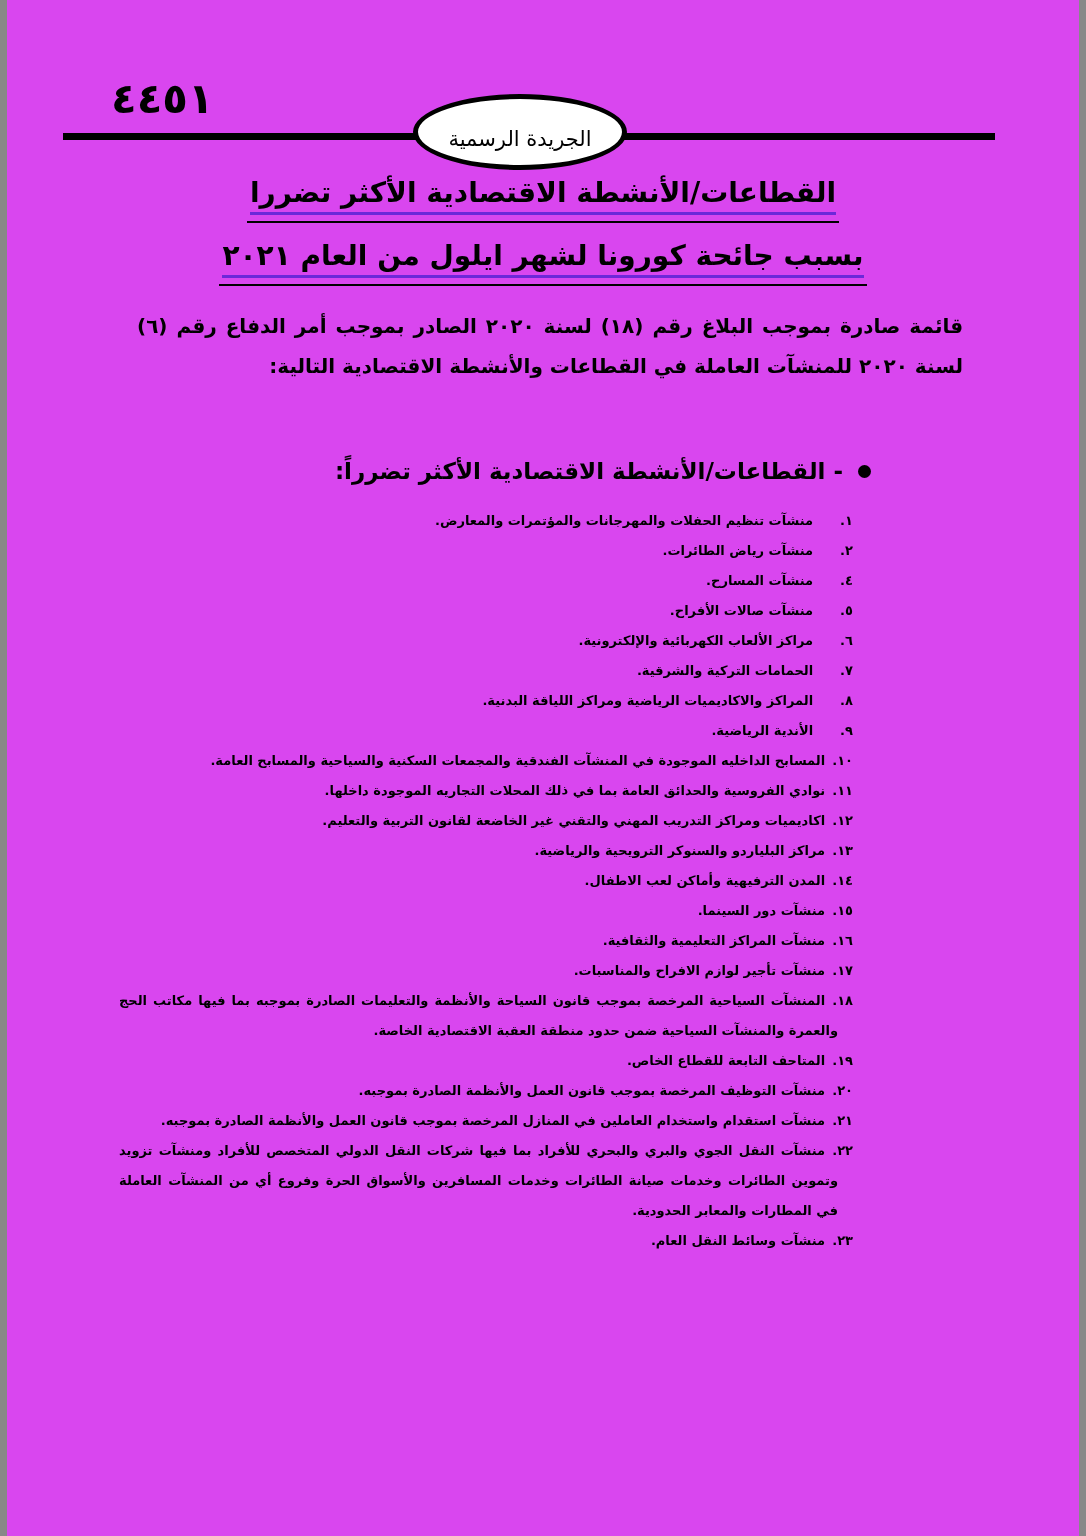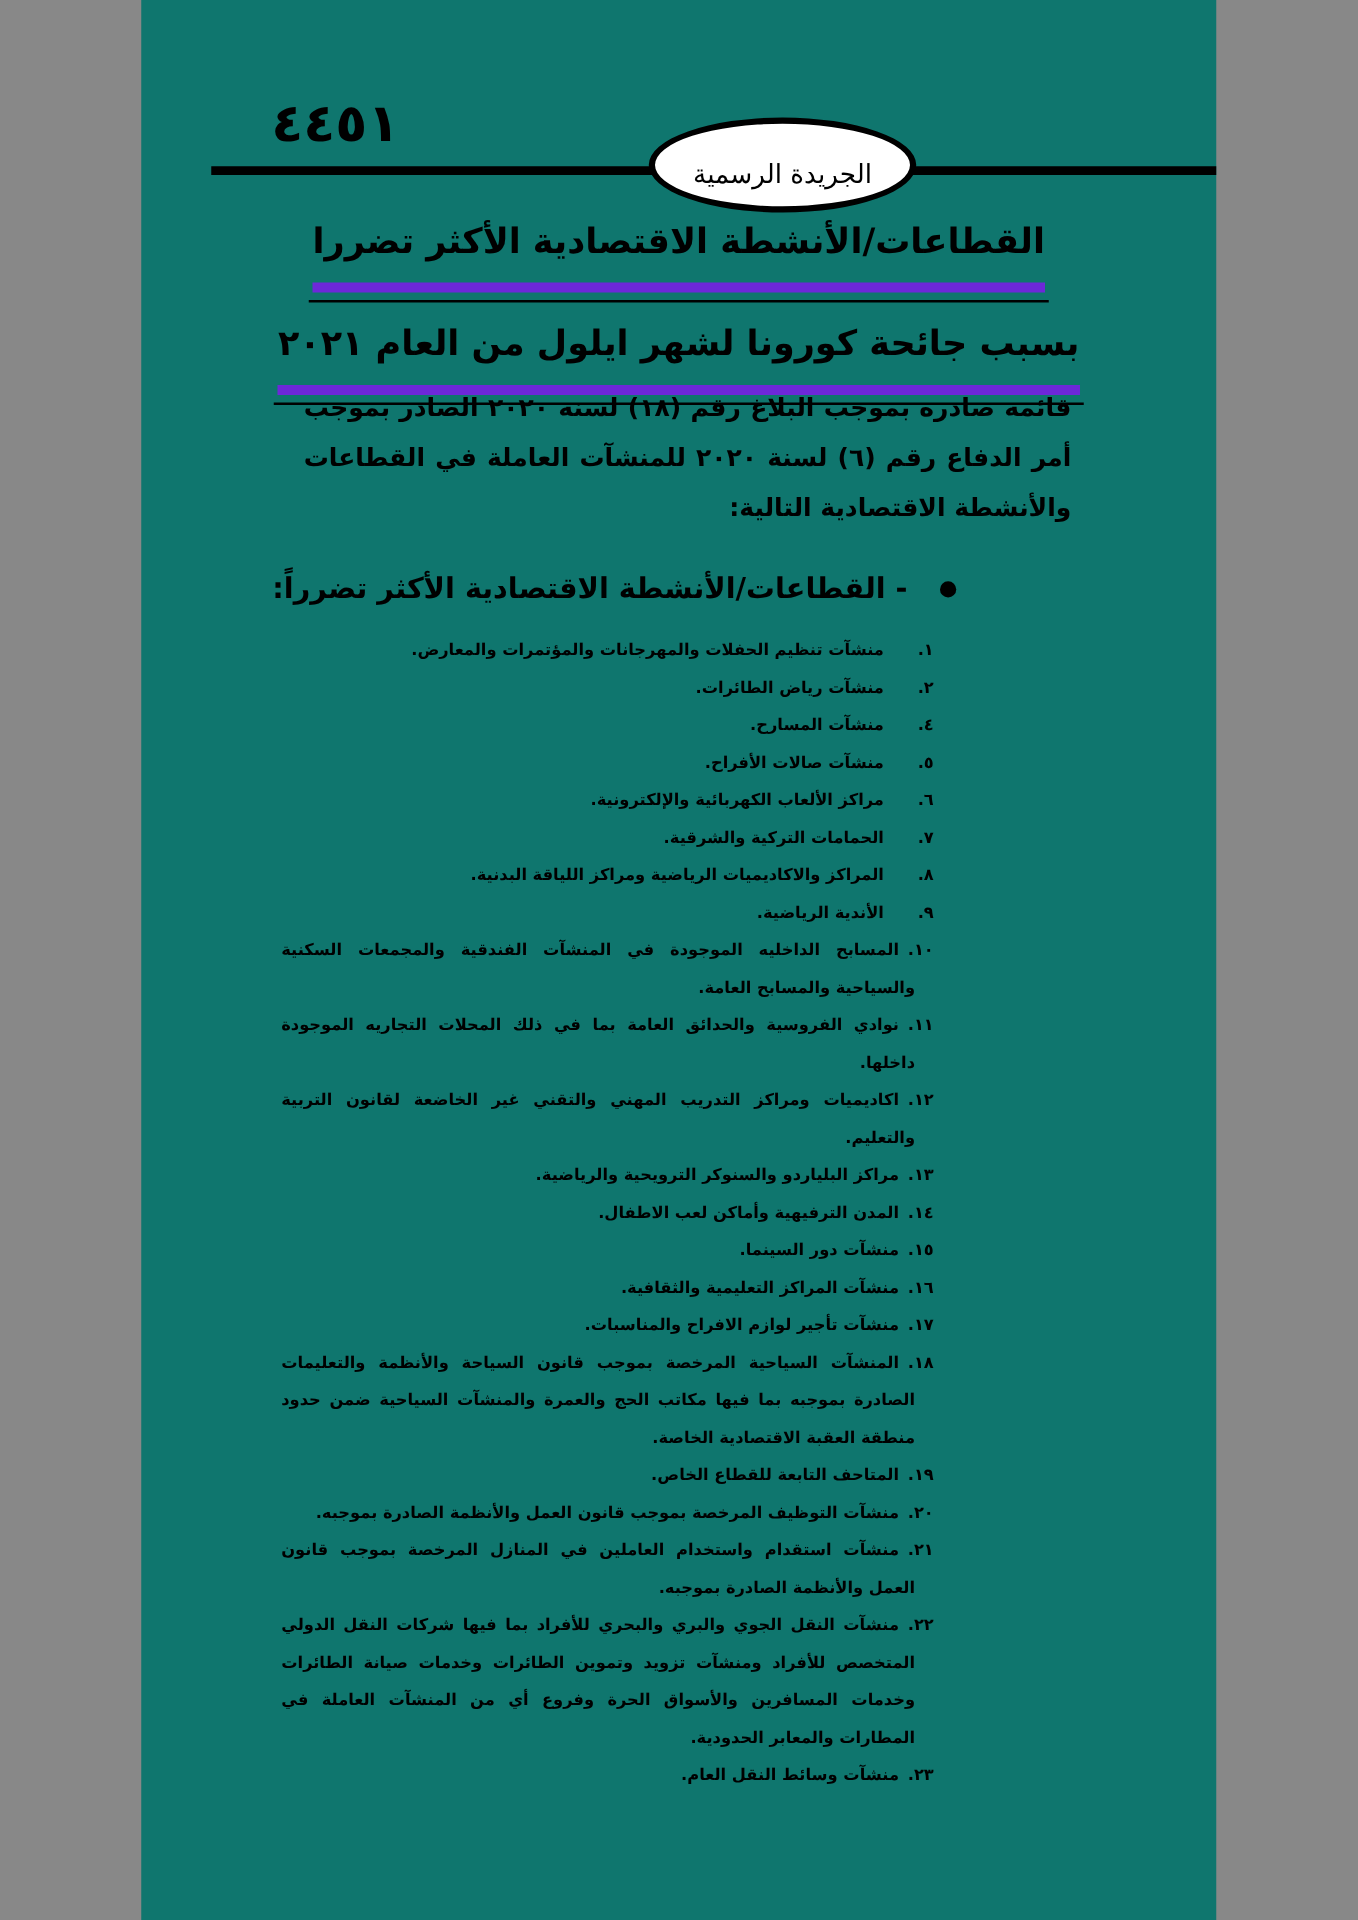--- a/index.html
+++ b/index.html
@@ -2,24 +2,24 @@
 <html lang="ar" dir="rtl"><head>
 <meta charset="utf-8">
 <style>
   html, body {
     margin: 0;
     padding: 0;
     background: #888;
   }
   .page {
     position: relative;
-    width: 860px;
+    width: 1072px;
     height: 1536px;
     margin: 0 auto;
-    background: #0f766e;
+    background: #d946ef;
     color: #000000;
     font-family: "DejaVu Sans", sans-serif;
     direction: rtl;
     overflow: hidden;
   }
 
   
   .pagenum {
     position: absolute;
     top: 74px;
@@ -69,22 +69,22 @@
     font-size: 28px;
     font-weight: bold;
   }
   .u-outer {
     display: inline-block;
     padding: 0 3px 6px 3px;
     border-bottom: 2px solid #000;
   }
   .u-inner {
     display: inline-block;
-    padding-bottom: 17px;
-    border-bottom: 8px solid #6d28d9;
+    padding-bottom: 3px;
+    border-bottom: 3px solid #6d28d9;
     text-align: center;
   }
 
   
   .intro {
     position: absolute;
     top: 306px;
     right: 116px;
     left: 130px;
     margin: 0;
@@ -95,21 +95,21 @@
     text-justify: inter-word;
   }
 
   
   .bullet-line {
     position: absolute;
     top: 458px;
     right: 208px;
     display: flex;
     align-items: center;
-    gap: 26px;
+    gap: 15px;
     font-size: 23px;
     font-weight: bold;
   }
   .bullet-dot {
     flex: none;
     width: 13px;
     height: 13px;
     background: #000;
     border-radius: 50%;
   }

